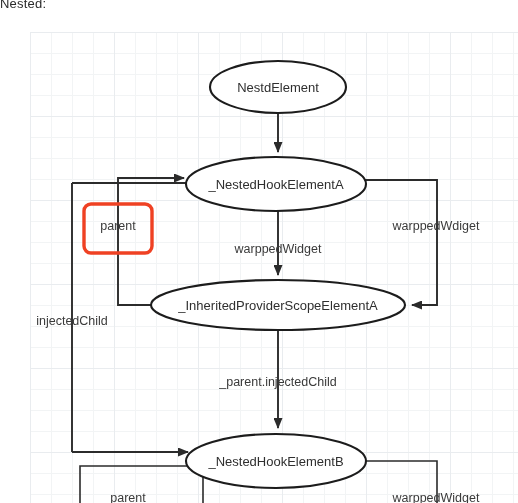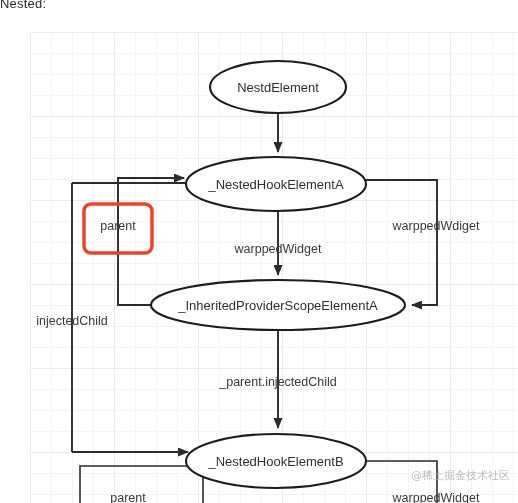--- a/index.html
+++ b/index.html
@@ -113,14 +113,13 @@
 
     <text class="edgelabel" x="128" y="502" text-anchor="middle">parent</text>
 
     <text class="edgelabel" x="278" y="253" text-anchor="middle">warppedWidget</text>
     <text class="edgelabel" x="436" y="230" text-anchor="middle">warppedWdiget</text>
     <text class="edgelabel" x="72" y="325" text-anchor="middle">injectedChild</text>
     <text class="edgelabel" x="278" y="386" text-anchor="middle">_parent.injectedChild</text>
     <text class="edgelabel" x="436" y="502" text-anchor="middle">warppedWidget</text>
   </svg>
 
-  <div id="watermark">@稀土掘金技术社区</div>
 </div>
 
 </body></html>

